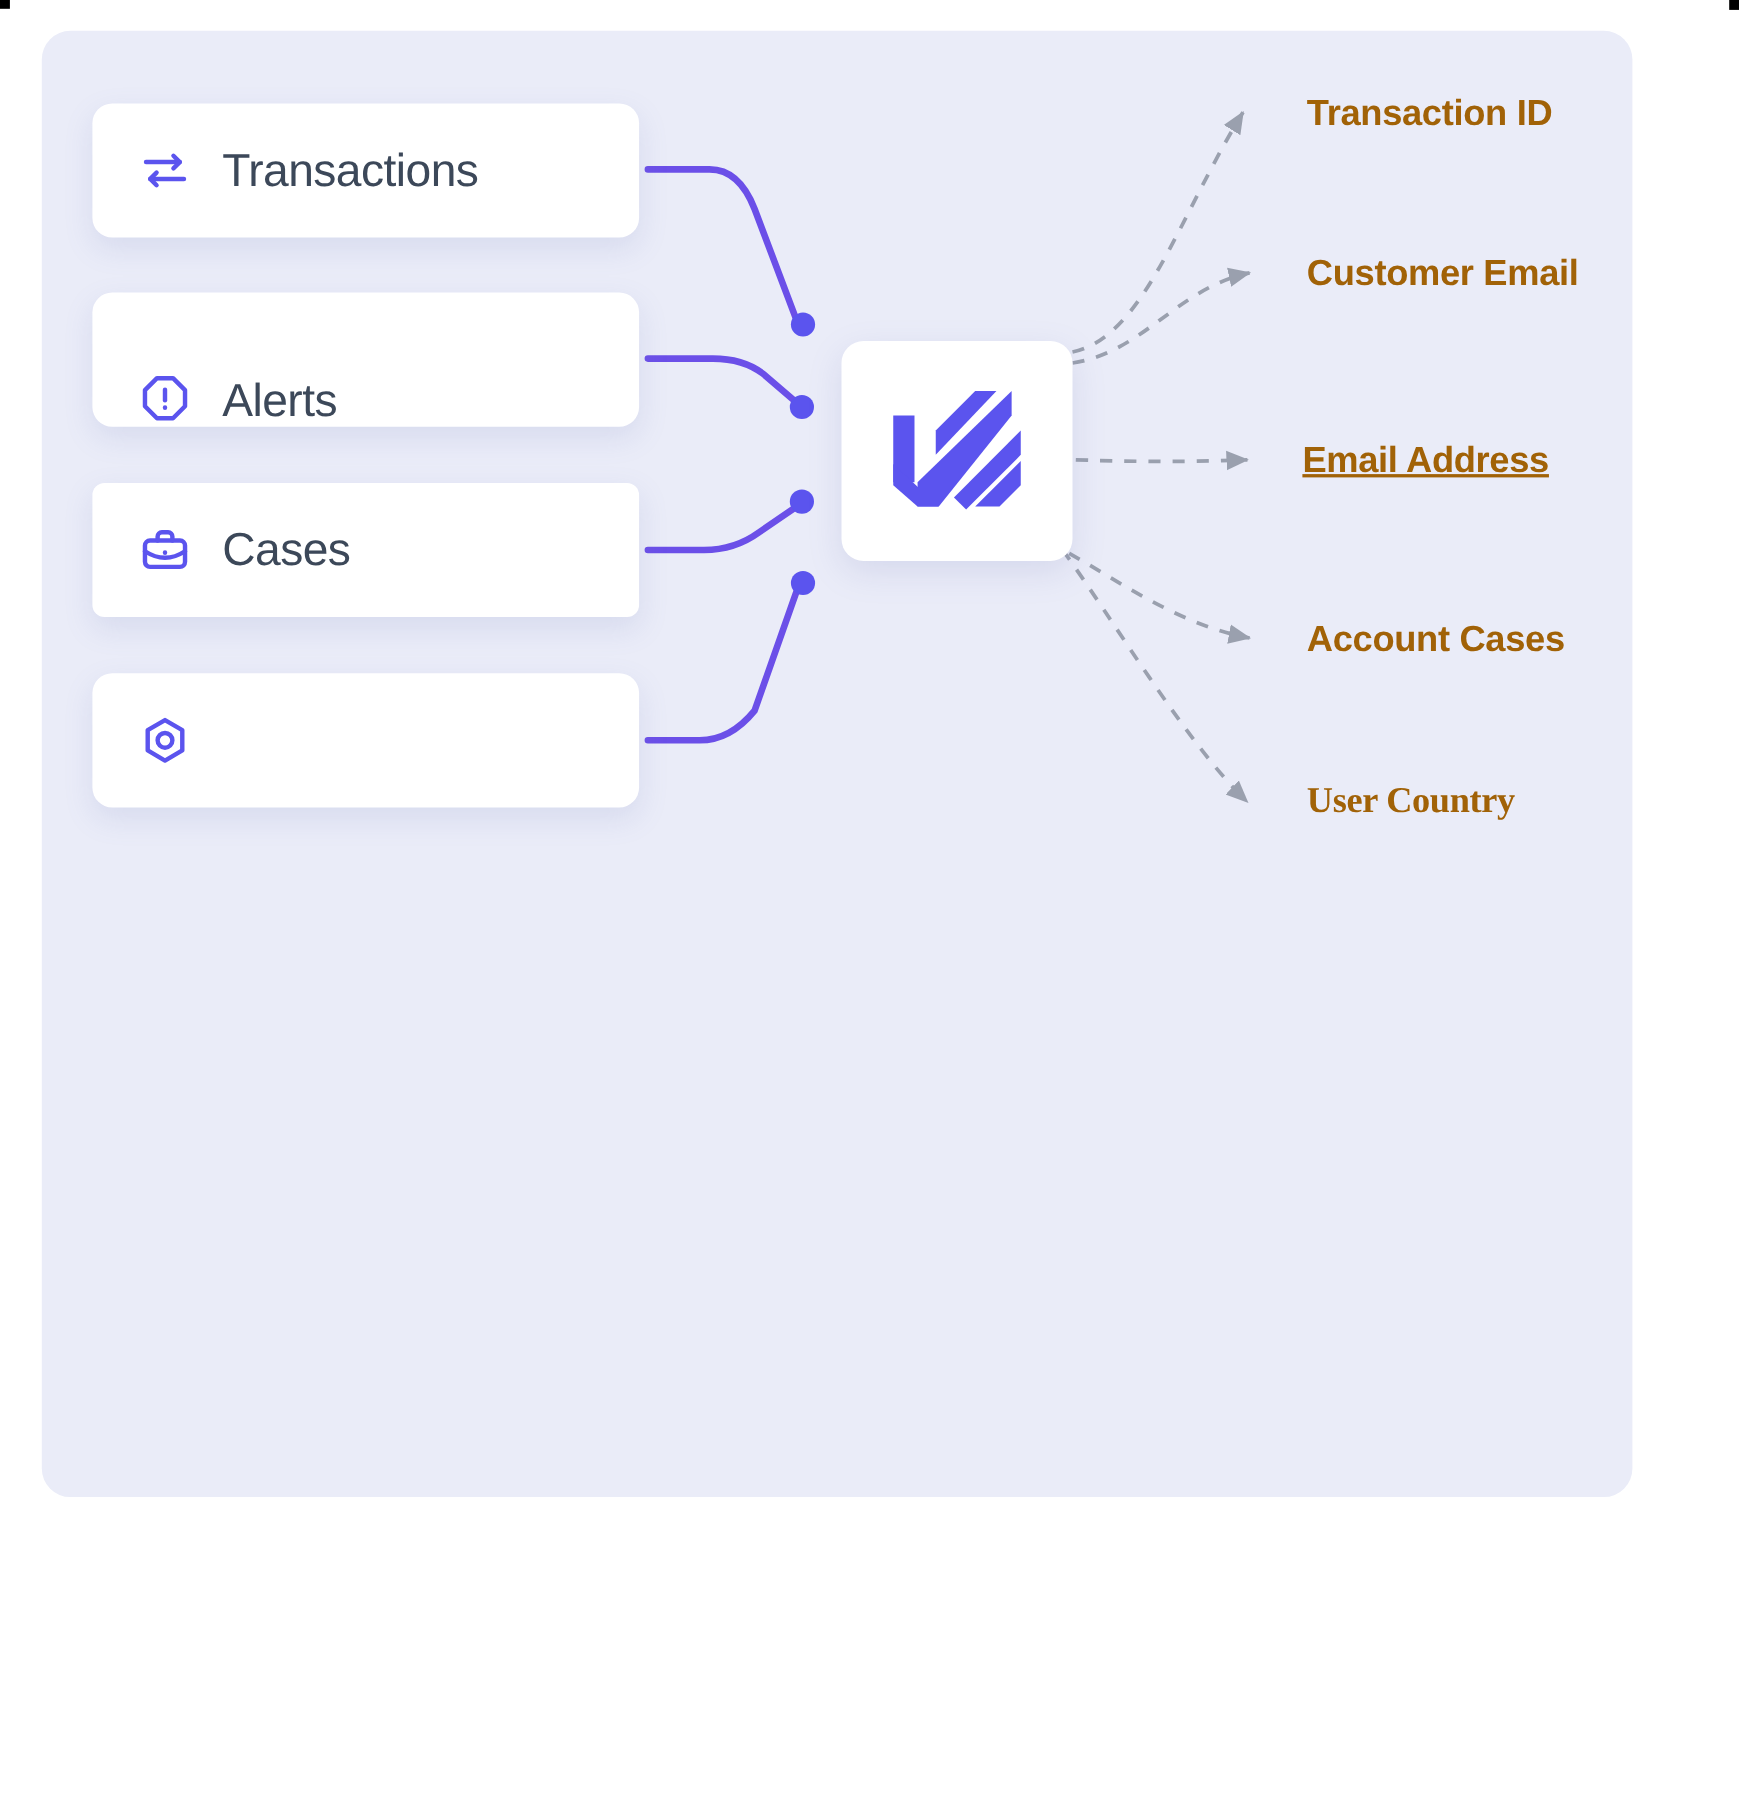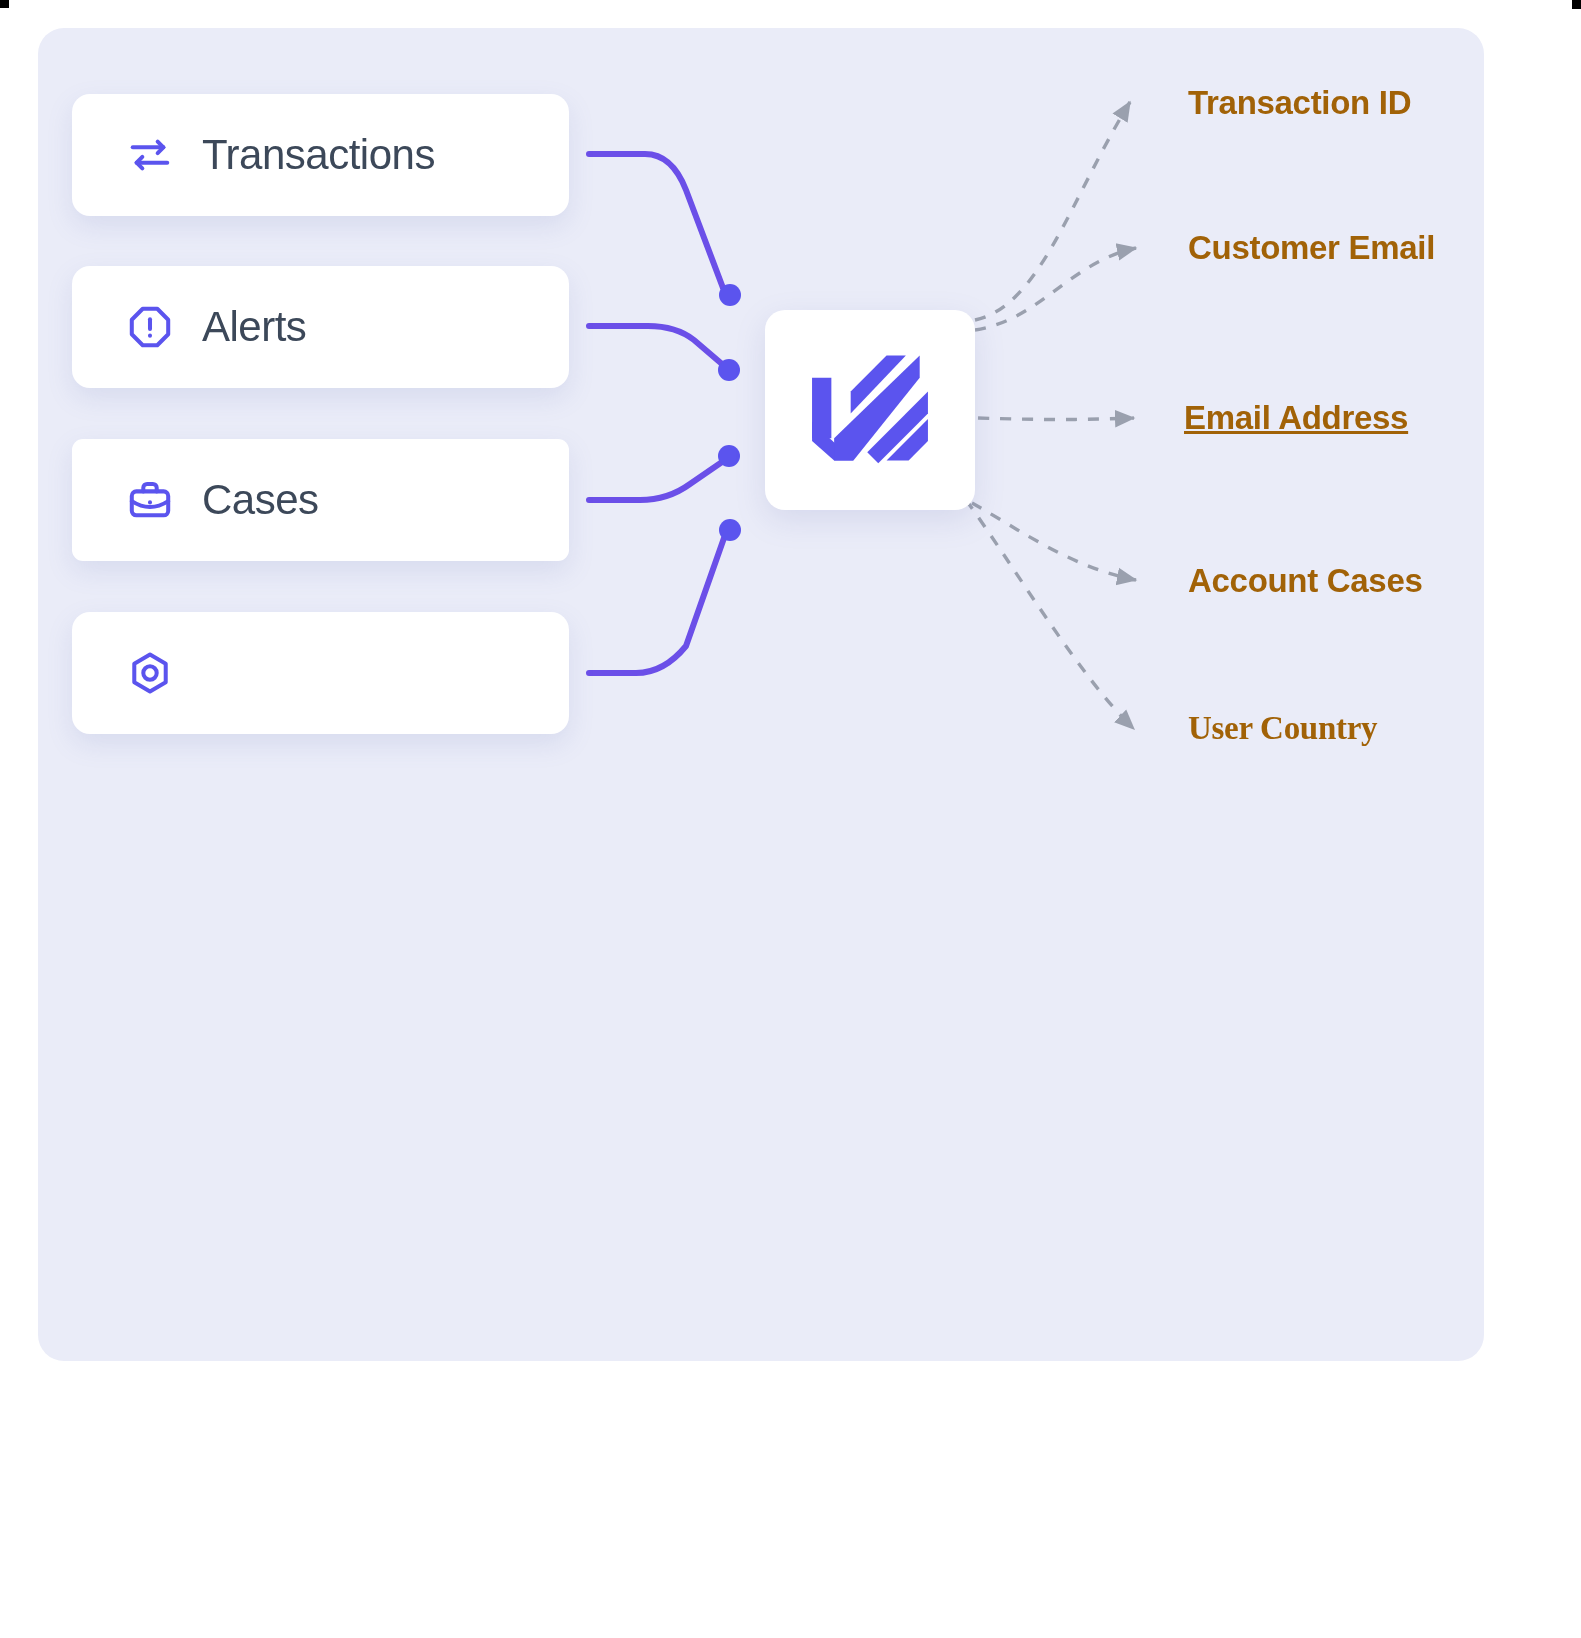--- a/index.html
+++ b/index.html
@@ -38,49 +38,49 @@
     position: absolute;
     left: 0;
     top: 0;
     width: 1581px;
     height: 1638px;
     pointer-events: none;
   }
 
   .source-card {
     position: absolute;
-    left: 72px;
+    left: 84px;
     width: 497px;
     height: 122px;
     background: #ffffff;
     border-radius: 18px;
     box-shadow: 0 10px 26px rgba(120, 130, 190, 0.16);
     display: flex;
     align-items: center;
     box-sizing: border-box;
-    padding-left: 52px;
+    padding-left: 40px;
   }
   .source-card .icon-wrap {
     width: 52px;
     height: 52px;
     display: flex;
     align-items: center;
     justify-content: center;
     flex: 0 0 auto;
   }
   .source-card .card-label {
     margin-left: 26px;
     font-size: 42px;
     color: #3c4859;
     letter-spacing: -0.5px;
     white-space: nowrap;
   }
 
   #card-0 { top: 94px; }
-  #card-1 { top: 266px; }
+  #card-1 { top: 266px; align-items: flex-end; }
   #card-2 { top: 439px; border-radius: 11px; }
   #card-3 { top: 612px; }
 
   #hub-card {
     position: absolute;
     left: 765px;
     top: 310px;
     width: 210px;
     height: 200px;
     background: #ffffff;

